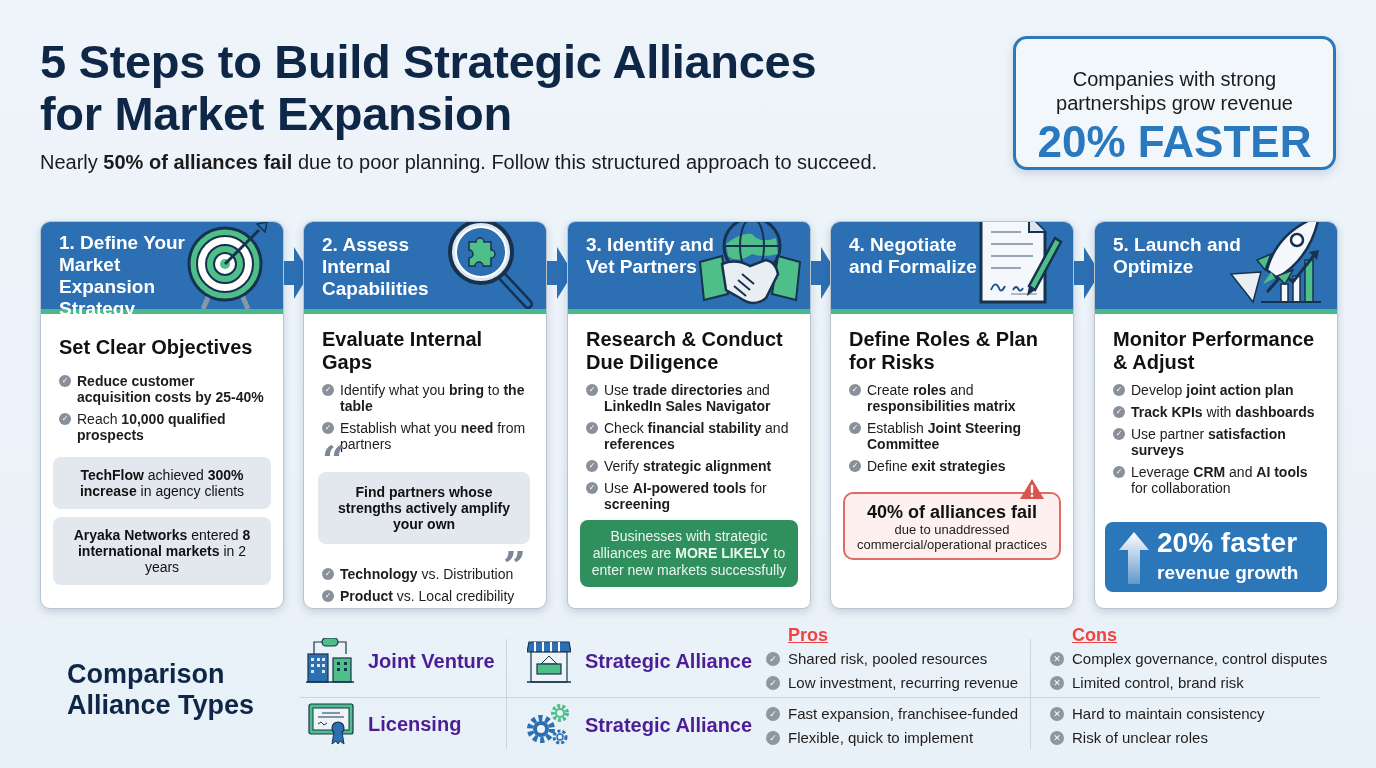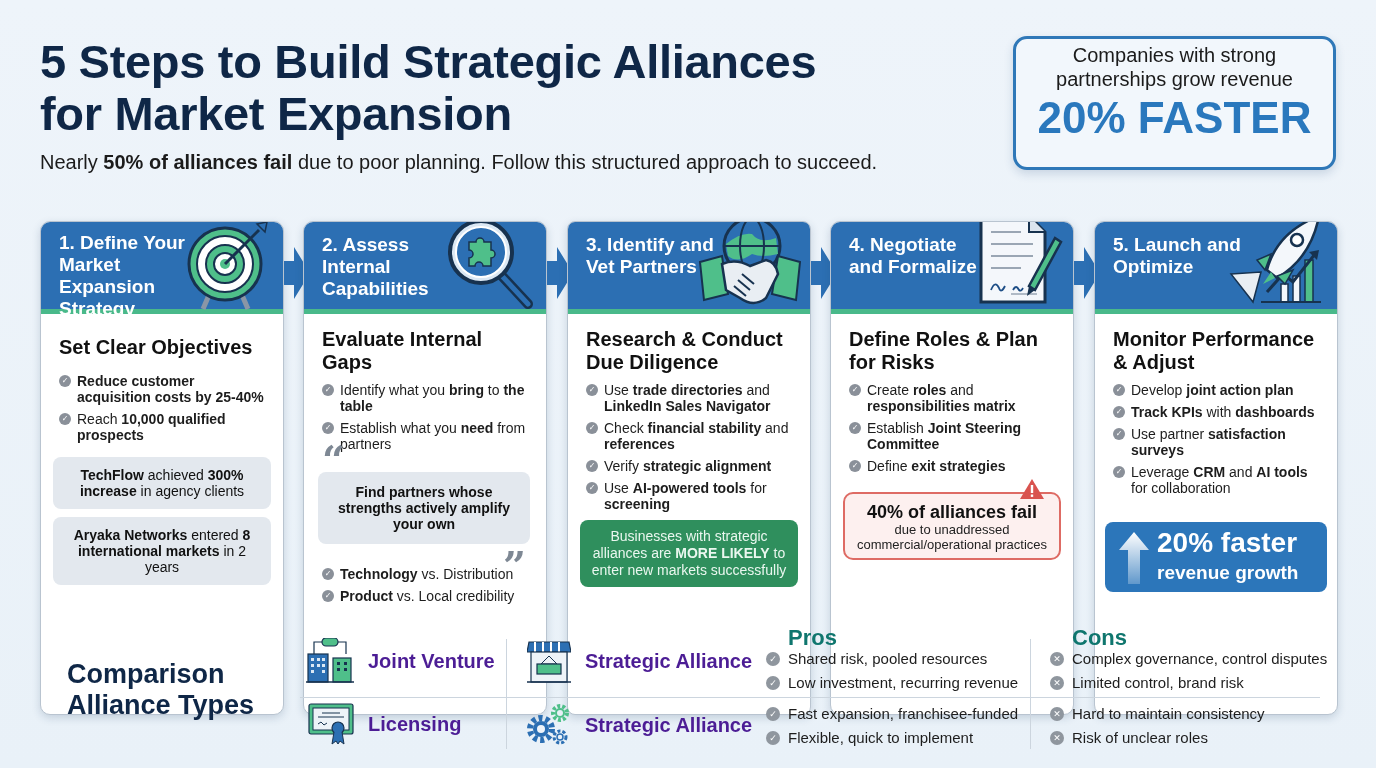--- a/index.html
+++ b/index.html
@@ -17,28 +17,28 @@
   }
   .subtitle {
     position: absolute; left: 40px; top: 151px;
     font-size: 20px; color: #1b1b1b;
   }
   .subtitle b { font-weight: 700; }
   .stat-box {
     position: absolute; left: 1013px; top: 36px; width: 323px; height: 134px;
     border: 3px solid #2f78b8; border-radius: 14px; background: #f2f7fc;
     box-shadow: 0 4px 10px rgba(40,80,130,0.18);
-    text-align: center; padding-top: 4px;
+    text-align: center; padding-top: 28px;
   }
   .stat-box .line { font-size: 20px; color: #1b1b1b; line-height: 24px; }
   .stat-box .big { font-size: 44px; font-weight: 700; color: #2a78bd; line-height: 50px; margin-top: 2px; }
 
   .cards { position: absolute; left: 40px; top: 221px; width: 1298px; height: 388px; }
   .card {
-    position: absolute; top: 0; width: 244px; height: 494px;
+    position: absolute; top: 0; width: 244px; height: 388px;
     background: #fff; border-radius: 10px; overflow: hidden;
     border: 1px solid #b9c4d0;
     box-shadow: 0 3px 8px rgba(30,60,100,0.18);
   }
   .card .head {
     height: 92px; background: #2c6fb3; position: relative;
     border-bottom: 5px solid #49b98a;
   }
   .card .head .htitle {
     position: absolute; left: 18px; top: 10px;
@@ -89,21 +89,21 @@
 
   .chev { position: absolute; top: 22px; width: 28px; height: 60px; }
 
   .compare-title {
     position: absolute; left: 67px; top: 659px; font-size: 27px; font-weight: 700; color: #0f2747; line-height: 31px;
   }
   .atype { position: absolute; display: flex; align-items: center; }
   .atype .lbl { font-size: 20px; font-weight: 700; color: #4c1d95; margin-left: 14px; }
   .hline { position: absolute; height: 1px; background: #ccd5de; }
   .vline { position: absolute; width: 1px; background: #ccd5de; }
-  .col-head { position: absolute; font-size: 22px; font-weight: 700; color: #0f766e; }
+  .col-head { position: absolute; font-size: 18px; font-weight: 700; color: #ef4444; text-decoration: underline; }
   .pc { position: absolute; font-size: 15px; color: #1d1d1d; display: flex; align-items: center; }
   .pc .ic {
     width: 14px; height: 14px; border-radius: 50%; background: #8f969e; color: #fff; font-size: 9px; font-weight: 700;
     text-align: center; line-height: 14px; margin-right: 8px; flex: none;
   }
 </style>
 </head>
 <body>
 
 <div class="title">

